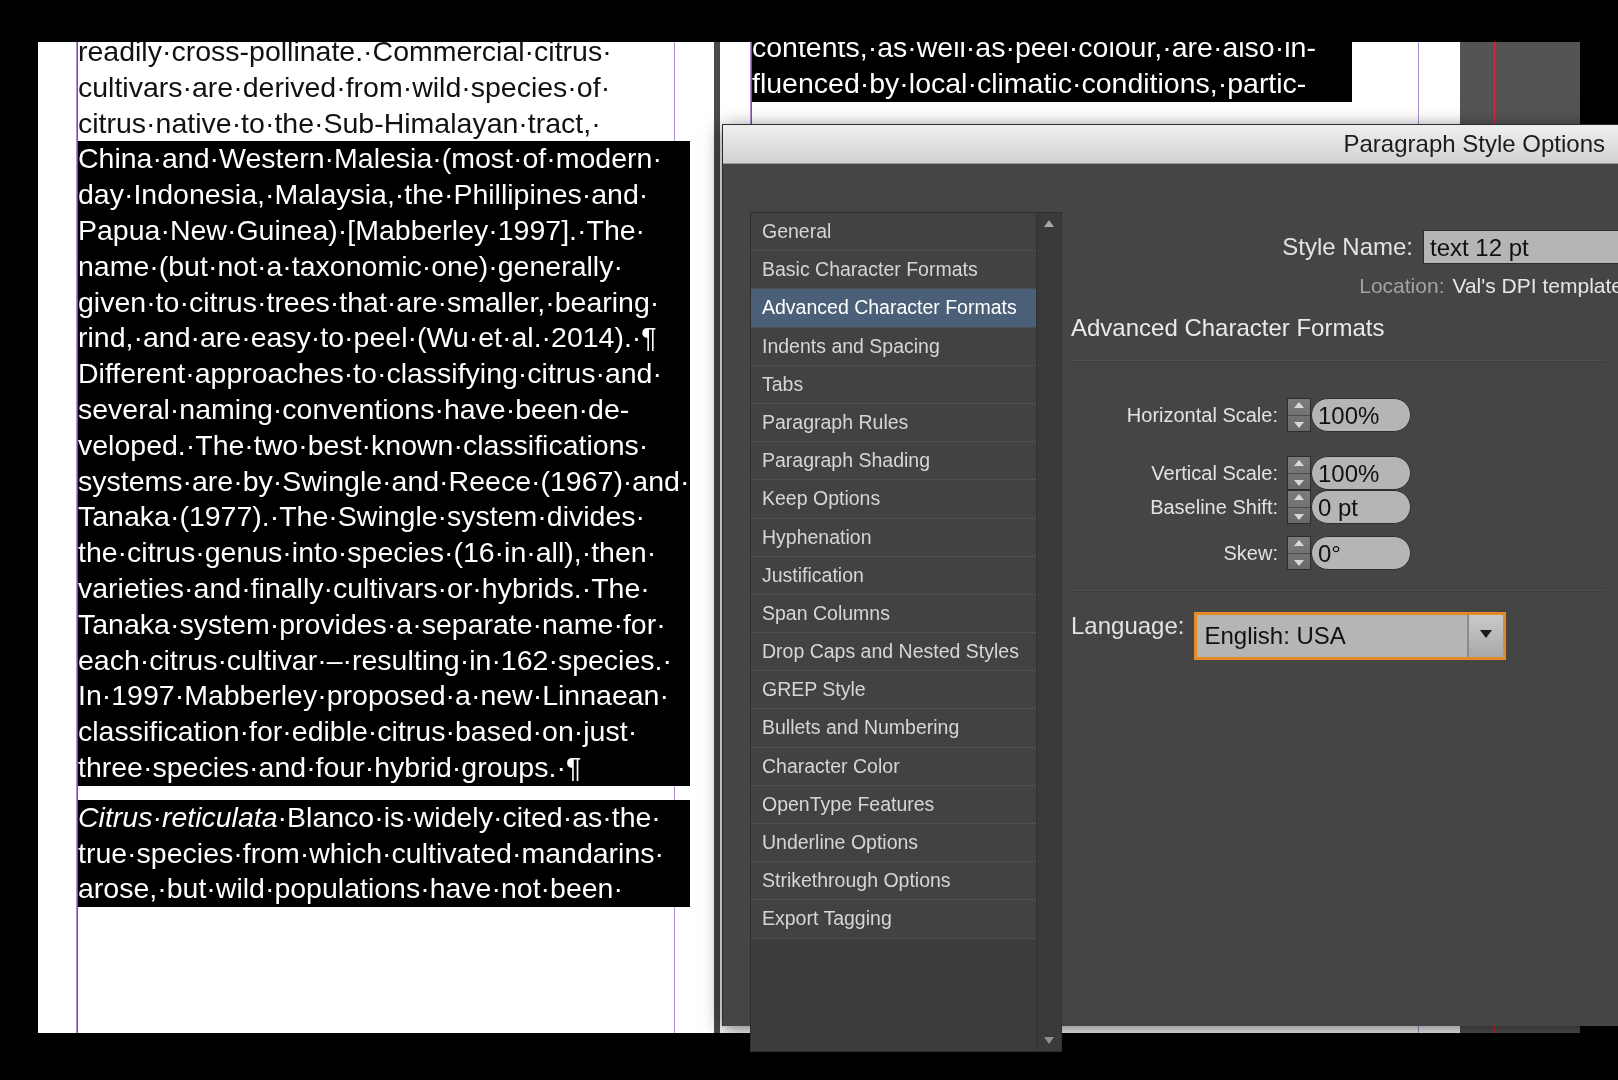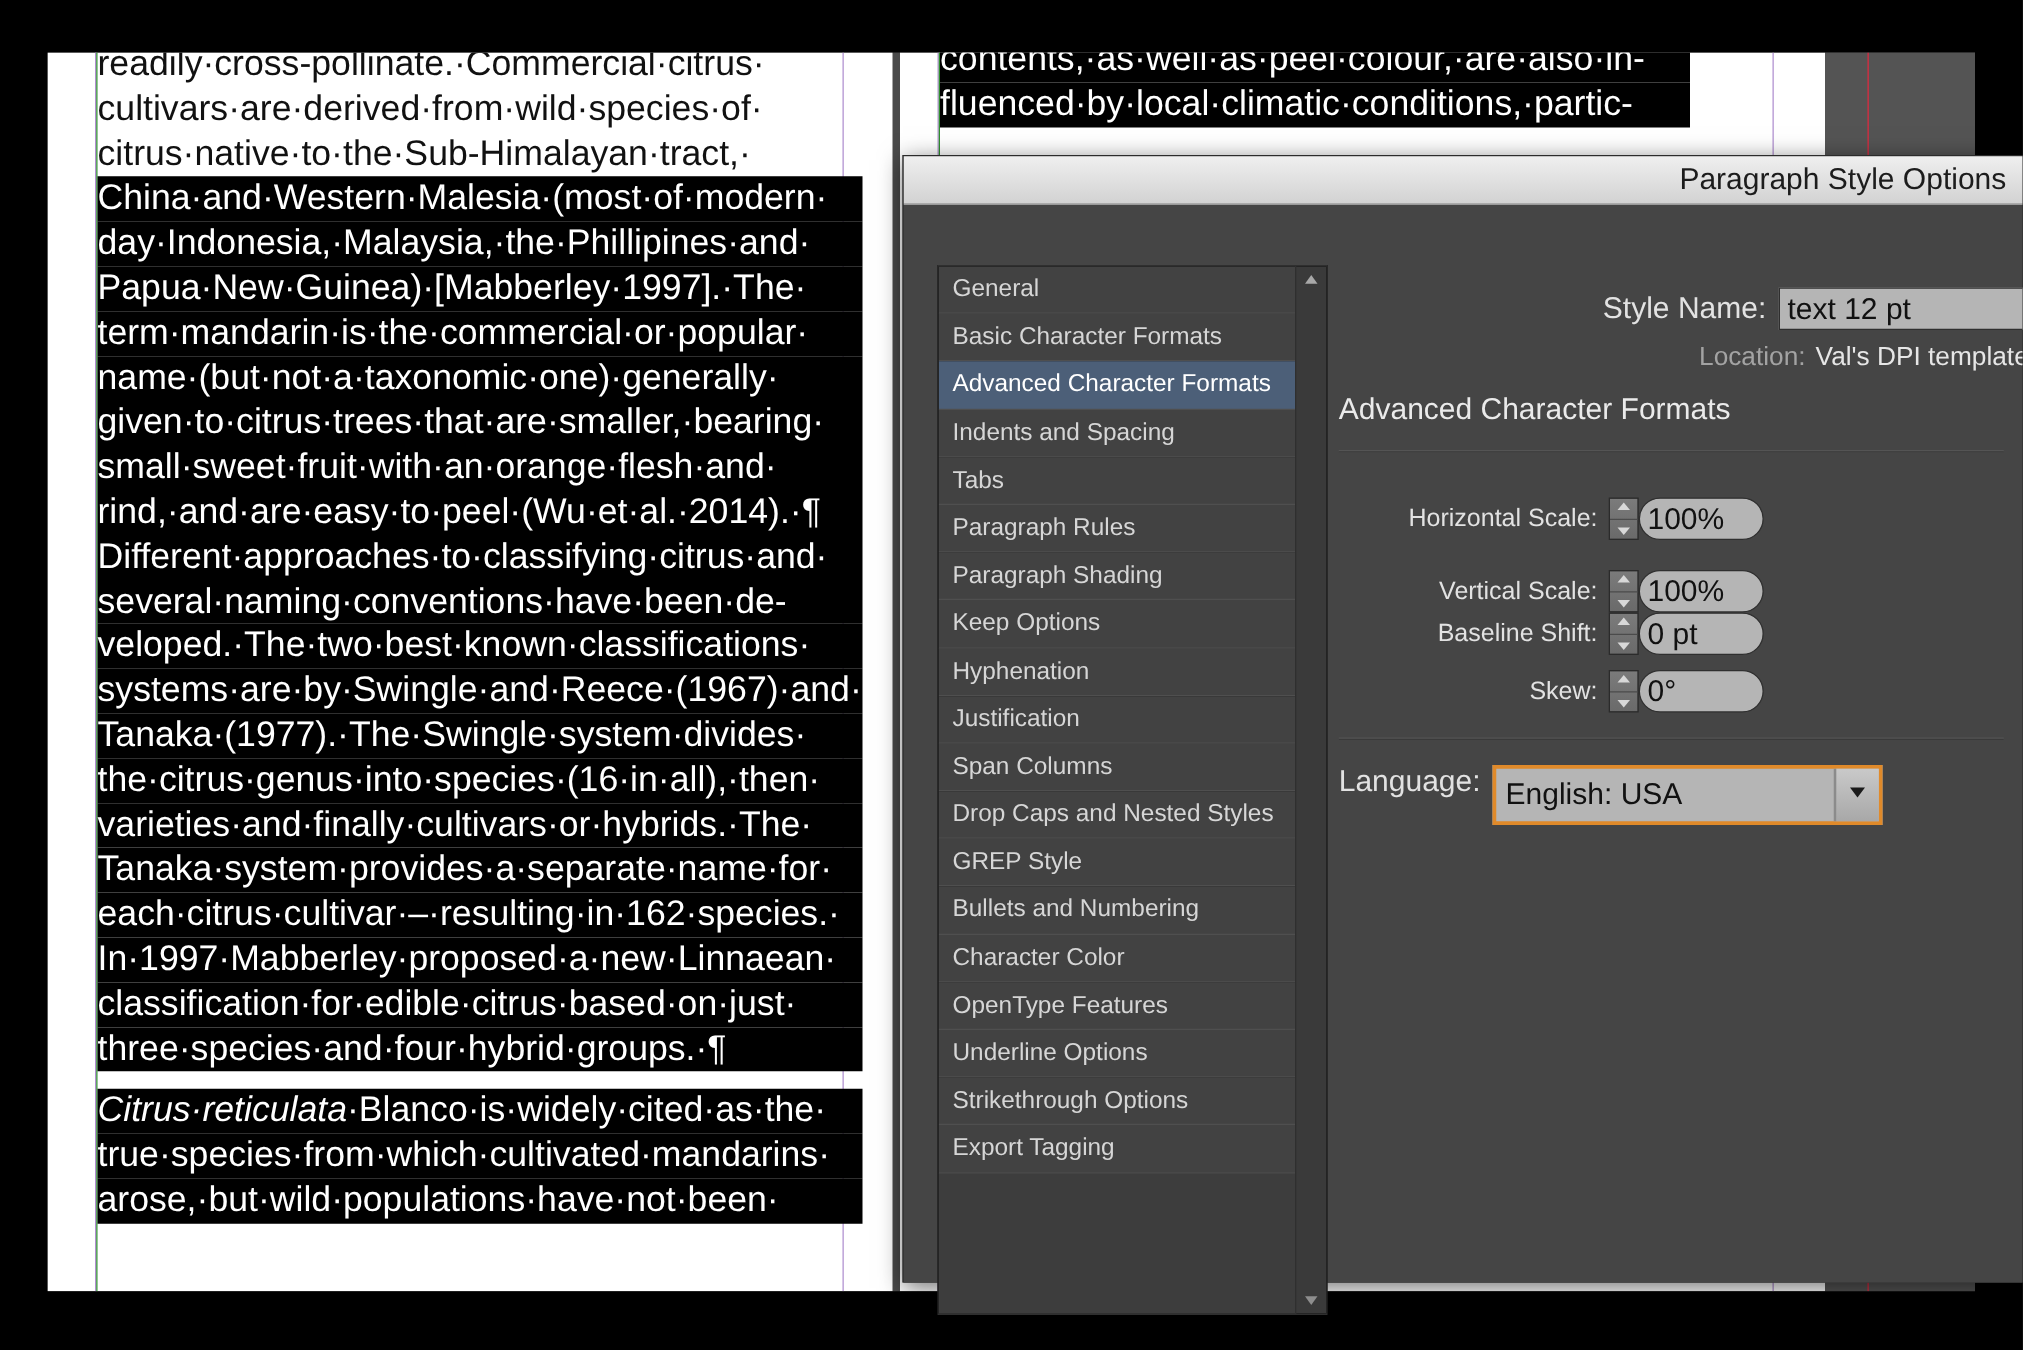--- a/index.html
+++ b/index.html
@@ -42,21 +42,21 @@
           box-shadow:0 4px 18px rgba(0,0,0,.55);}
   #titlebar{height:38px;background:linear-gradient(#efefef,#d2d2d2);
             border-bottom:1px solid #9a9a9a;position:relative;}
   #titlebar .ttl{position:absolute;right:18px;top:0;line-height:38px;
             font-size:24px;color:#1c1c1c;white-space:nowrap;}
 
   #dlgbody{position:relative;height:862px;background:#454545;}
 
   
   #catwrap{position:absolute;left:27px;top:48px;width:310px;height:838px;
-           background:#000000;border:1px solid #2f2f2f;overflow:hidden;}
+           background:#0ea5e9;border:1px solid #2f2f2f;overflow:hidden;}
   #catlist{position:absolute;left:0;top:0;width:286px;}
   .cat{height:37.2px;line-height:37.2px;padding-left:11px;font-size:19.5px;
        color:#d6d6d6;border-bottom:1px solid #4f4f4f;white-space:nowrap;
        background:#424242;}
   .cat.sel{background:#4c5f78;color:#ffffff;}
   .catfill{background:#3d3d3d;height:140px;}
 
   
   #catscroll{position:absolute;right:0;top:0;width:24px;height:838px;background:#3a3a3a;border-left:1px solid #2f2f2f;}
   .sbarrow{width:24px;height:22px;position:relative;}
@@ -129,24 +129,22 @@
       <p class="para nosel">
         <span class="ln">readily·cross-pollinate.·Commercial·citrus·</span>
         <span class="ln">cultivars·are·derived·from·wild·species·of·</span>
         <span class="ln">citrus·native·to·the·Sub-Himalayan·tract,·</span>
       </p>
 
       <p class="para sel">
         <span class="ln">China·and·Western·Malesia·(most·of·modern·</span>
         <span class="ln">day·Indonesia,·Malaysia,·the·Phillipines·and·</span>
         <span class="ln">Papua·New·Guinea)·[Mabberley·1997].·The·</span>
-        <span class="ln">term·mandarin·is·the·commercial·or·popular·</span>
         <span class="ln">name·(but·not·a·taxonomic·one)·generally·</span>
         <span class="ln">given·to·citrus·trees·that·are·smaller,·bearing·</span>
-        <span class="ln">small·sweet·fruit·with·an·orange·flesh·and·</span>
         <span class="ln">rind,·and·are·easy·to·peel·(Wu·et·al.·2014).·¶</span>
       </p>
 
       <p class="para sel" style="">
         <span class="ln">Different·approaches·to·classifying·citrus·and·</span>
         <span class="ln">several·naming·conventions·have·been·de-</span>
         <span class="ln">veloped.·The·two·best·known·classifications·</span>
         <span class="ln">systems·are·by·Swingle·and·Reece·(1967)·and·</span>
         <span class="ln">Tanaka·(1977).·The·Swingle·system·divides·</span>
         <span class="ln">the·citrus·genus·into·species·(16·in·all),·then·</span>

